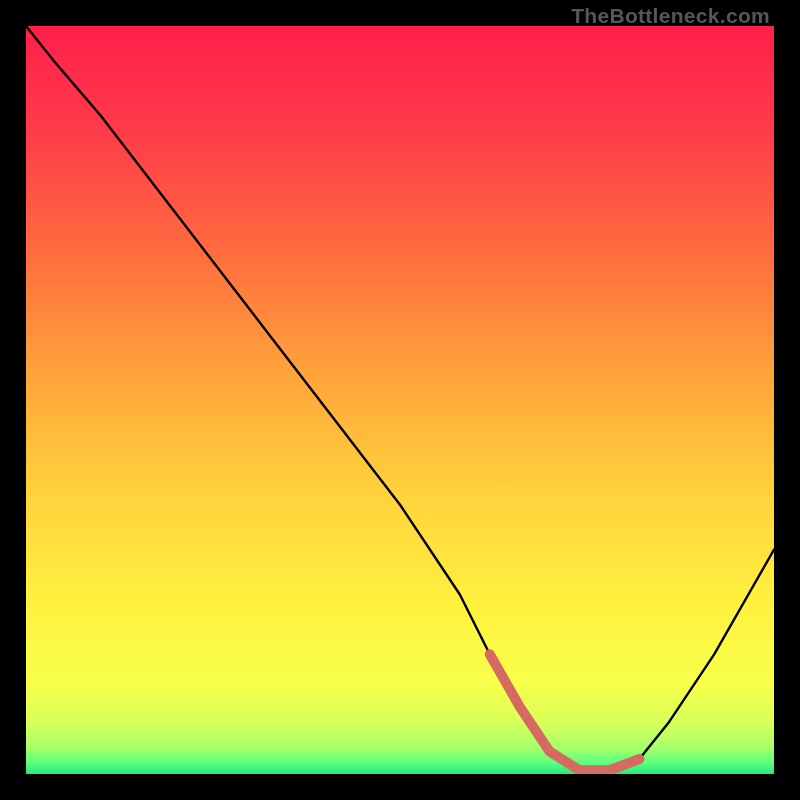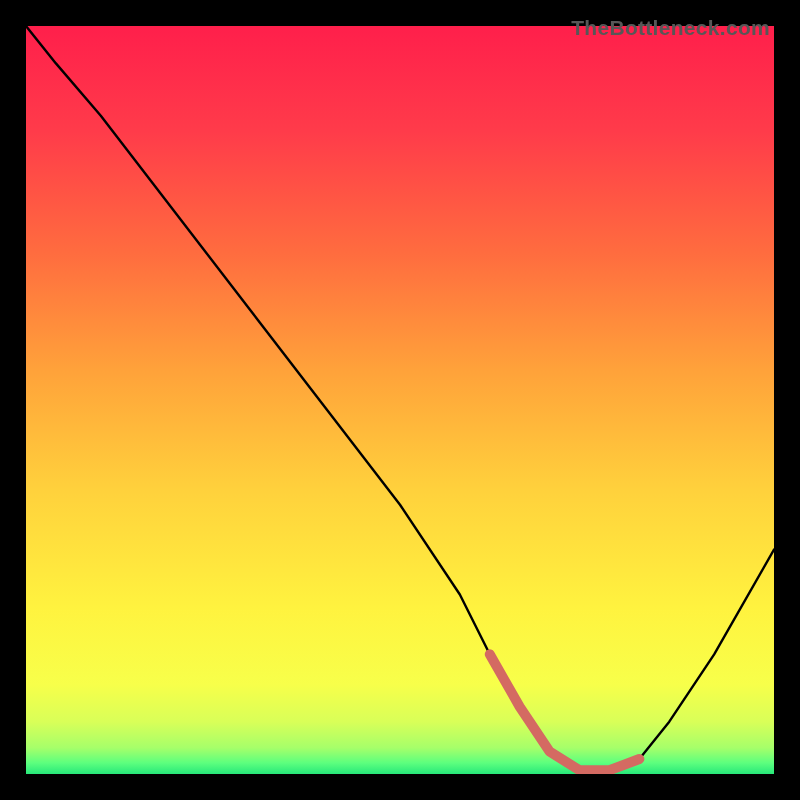--- a/index.html
+++ b/index.html
@@ -20,21 +20,21 @@
   }
   .gradient {
     position: absolute;
     left: 0;
     top: 0;
     width: 748px;
     height: 748px;
   }
   .watermark {
     position: absolute;
-    top: 16px;
+    top: 4px;
     right: 30px;
     font-family: Arial, Helvetica, sans-serif;
     font-size: 21px;
     font-weight: bold;
     color: #575757;
     letter-spacing: 0.3px;
     margin-left: 25px;
   }
   svg.curve {
     position: absolute;

